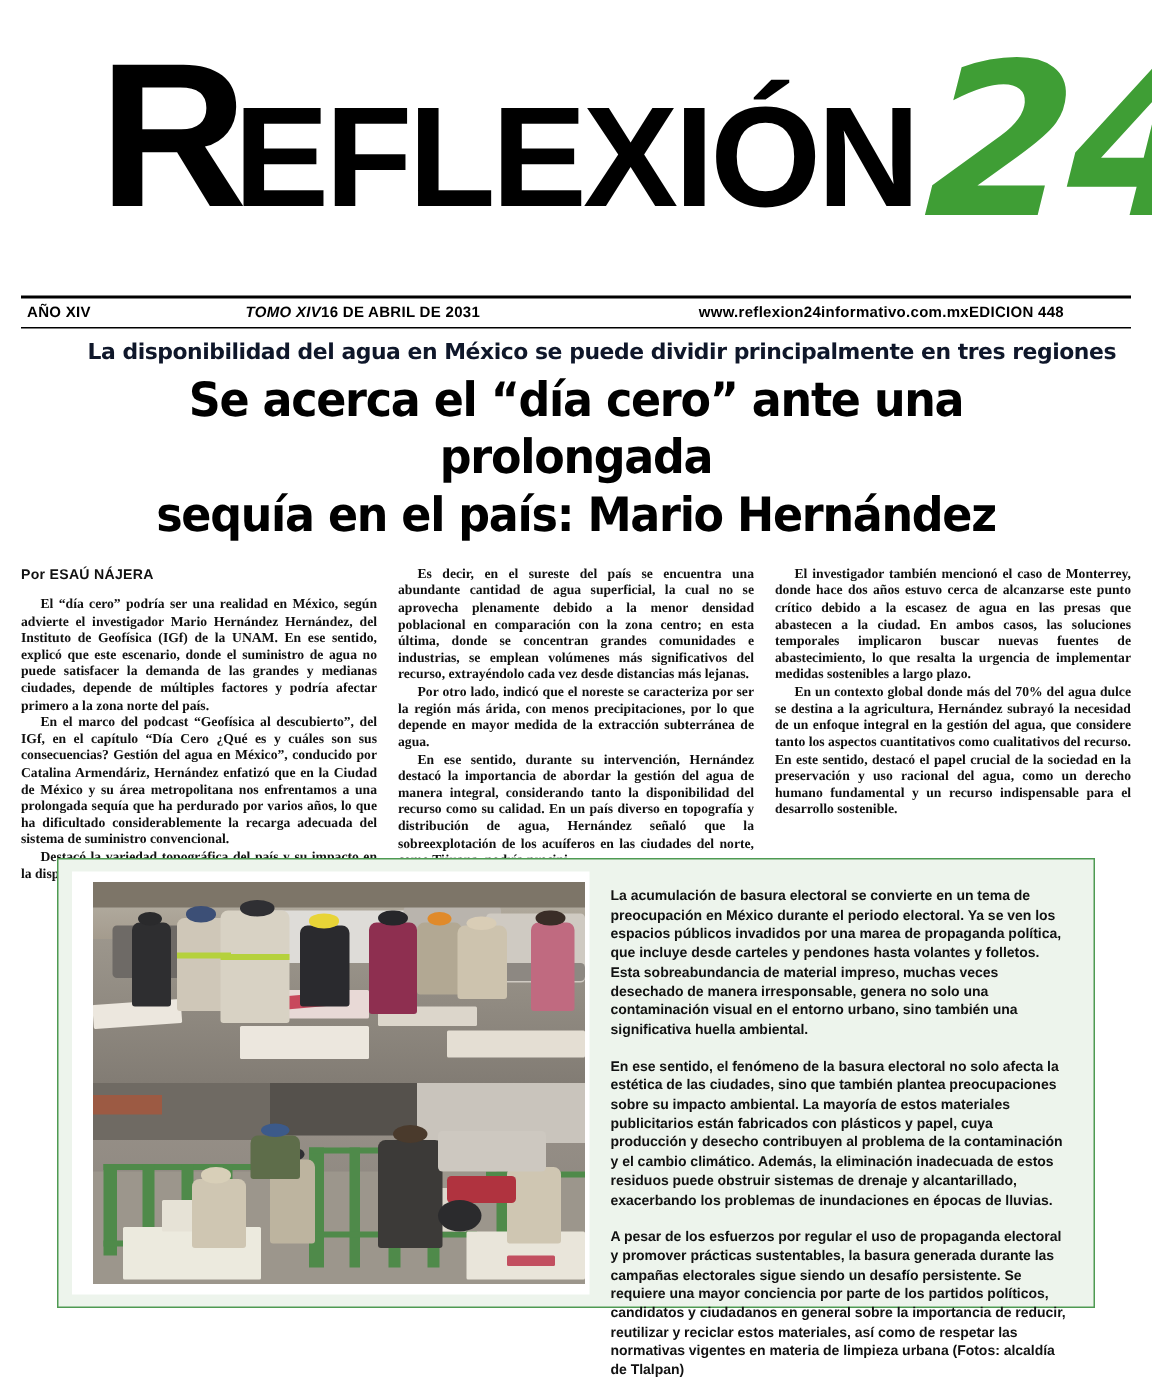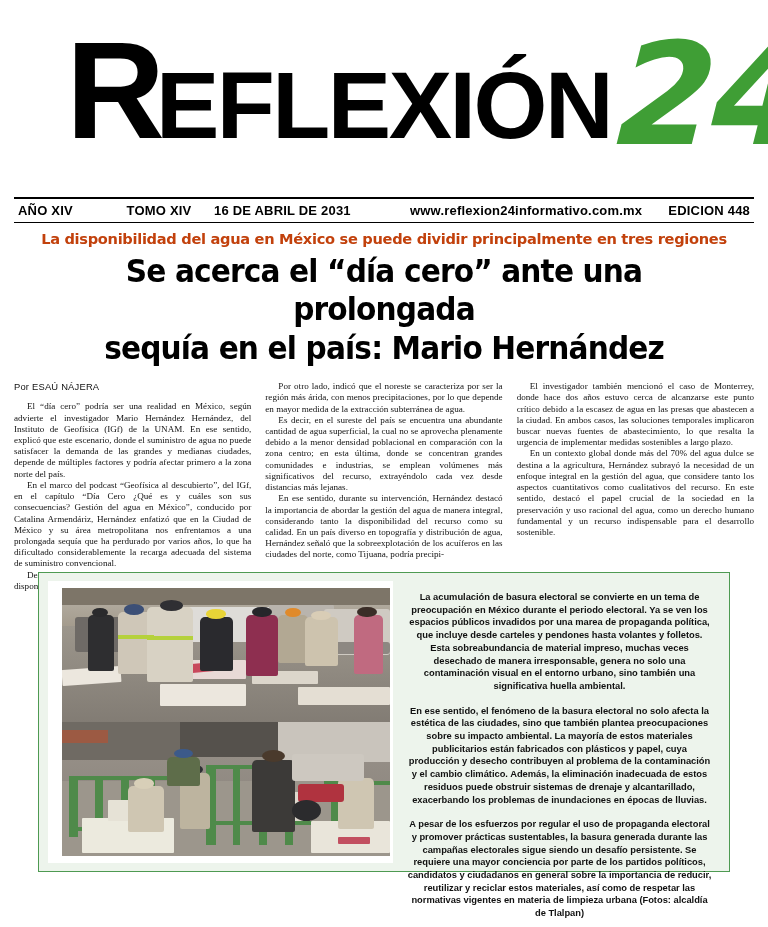--- a/index.html
+++ b/index.html
@@ -93,44 +93,44 @@
   .rule-thick {
     margin: 0 14px;
     border-top: 2px solid #000;
   }
   .infobar {
     margin: 0 14px;
     display: flex;
     align-items: center;
     font-family: "Liberation Sans", sans-serif;
     font-weight: bold;
-    font-size: 13px;
+    font-size: 10px;
     letter-spacing: 0.2px;
     padding: 4px 0 4px 0;
   }
   .infobar .ib-ano   { width: 86px; text-align: left; padding-left: 4px;}
-  .infobar .ib-tomo  { width: 110px; text-align: center; }
+  .infobar .ib-tomo  { width: 110px; text-align: right; font-style: italic; }
   .infobar .ib-date  { width: 196px; text-align: left; }
-  .infobar .ib-web   { flex: 1; text-align: left; }
-  .infobar .ib-ed    { width: 104px; text-align: right; padding-right: 4px;}
+  .infobar .ib-web   { flex: 1; text-align: right; }
+  .infobar .ib-ed    { width: 104px; padding-right: 4px;}
 
   .rule-thin {
     margin: 0 14px 0 14px;
     border-top: 1.5px solid #000;
   }
 
   
   .kicker {
     margin: 7px 24px 0 24px;
-    text-align: center;
+    text-align: right;
     font-family: "DejaVu Sans", sans-serif;
     font-weight: bold;
     font-size: 14.6px;
     letter-spacing: -0.3px;
-    color: #c2410c;
+    color: #0f172a;
   }
   .headline {
     margin: 5px 30px 0 30px;
     text-align: center;
     font-family: "DejaVu Sans", sans-serif;
     font-weight: bold;
     font-size: 31.5px;
     line-height: 1.22;
     letter-spacing: -0.9px;
     transform: scaleX(0.94);
@@ -143,20 +143,21 @@
     display: flex;
     gap: 14px;
   }
   .col {
     width: 240px;
     font-family: "Liberation Serif", serif;
     font-size: 9.1px;
     line-height: 11.2px;
     text-align: justify;
     color: #111;
+    font-weight: bold;
   }
   .byline {
     font-family: "Liberation Sans", sans-serif;
     font-size: 9.4px;
     letter-spacing: 0.2px;
     margin-bottom: 9px;
     text-align: left;
   }
   .col p {
     margin: 0;
@@ -219,21 +220,21 @@
   .panel-text {
     flex: 1;
     padding: 10px 8px 0 14px;
     font-family: "Liberation Sans", sans-serif;
     font-weight: bold;
     font-size: 9.35px;
     line-height: 12.7px;
     color: #111;
     letter-spacing: -0.02px;
   }
-  .panel-text p { margin: 0 0 12px 0; text-align: center; }
+  .panel-text p { margin: 0 0 12px 0; }
   .panel-text p:last-child { margin-bottom: 0; }
 </style>
 </head>
 <body>
 
 <div class="page">
 
   <div class="masthead">
     <div class="logo-row">
       <div class="logo-word"><span class="logo-r">R</span><span class="logo-rest">EFLEXIÓN</span></div>
@@ -262,22 +263,22 @@
   <div class="cols">
 
     <div class="col">
       <div class="byline">Por ESAÚ NÁJERA</div>
       <p>El “día cero” podría ser una realidad en México, según advierte el investigador Mario Hernández Hernández, del Instituto de Geofísica (IGf) de la UNAM. En ese sentido, explicó que este escenario, donde el suministro de agua no puede satisfacer la demanda de las grandes y medianas ciudades, depende de múltiples factores y podría afectar primero a la zona norte del país.</p>
       <p>En el marco del podcast “Geofísica al descubierto”, del IGf, en el capítulo “Día Cero ¿Qué es y cuáles son sus consecuencias? Gestión del agua en México”, conducido por Catalina Armendáriz, Hernández enfatizó que en la Ciudad de México y su área metropolitana nos enfrentamos a una prolongada sequía que ha perdurado por varios años, lo que ha dificultado considerablemente la recarga adecuada del sistema de suministro convencional.</p>
       <p>Destacó la variedad topográfica del país y su impacto en la disponibilidad del agua, por lo que el territorio nacional se</p>
     </div>
 
     <div class="col">
+      <p>Es decir, en el sureste del país se encuentra una abundante cantidad de agua superficial, la cual no se aprovecha plenamente debido a la menor densidad poblacional en comparación con la zona centro; en esta última, donde se concentran grandes comunidades e industrias, se emplean volúmenes más significativos del recurso, extrayéndolo cada vez desde distancias más lejanas.</p>
       <p>Por otro lado, indicó que el noreste se caracteriza por ser la región más árida, con menos precipitaciones, por lo que depende en mayor medida de la extracción subterránea de agua.</p>
-      <p>Es decir, en el sureste del país se encuentra una abundante cantidad de agua superficial, la cual no se aprovecha plenamente debido a la menor densidad poblacional en comparación con la zona centro; en esta última, donde se concentran grandes comunidades e industrias, se emplean volúmenes más significativos del recurso, extrayéndolo cada vez desde distancias más lejanas.</p>
       <p>En ese sentido, durante su intervención, Hernández destacó la importancia de abordar la gestión del agua de manera integral, considerando tanto la disponibilidad del recurso como su calidad. En un país diverso en topografía y distribución de agua, Hernández señaló que la sobreexplotación de los acuíferos en las ciudades del norte, como Tijuana, podría precipi-</p>
     </div>
 
     <div class="col">
       <p>El investigador también mencionó el caso de Monterrey, donde hace dos años estuvo cerca de alcanzarse este punto crítico debido a la escasez de agua en las presas que abastecen a la ciudad. En ambos casos, las soluciones temporales implicaron buscar nuevas fuentes de abastecimiento, lo que resalta la urgencia de implementar medidas sostenibles a largo plazo.</p>
       <p>En un contexto global donde más del 70% del agua dulce se destina a la agricultura, Hernández subrayó la necesidad de un enfoque integral en la gestión del agua, que considere tanto los aspectos cuantitativos como cualitativos del recurso. En este sentido, destacó el papel crucial de la sociedad en la preservación y uso racional del agua, como un derecho humano fundamental y un recurso indispensable para el desarrollo sostenible.</p>
     </div>
 
   </div>
 

